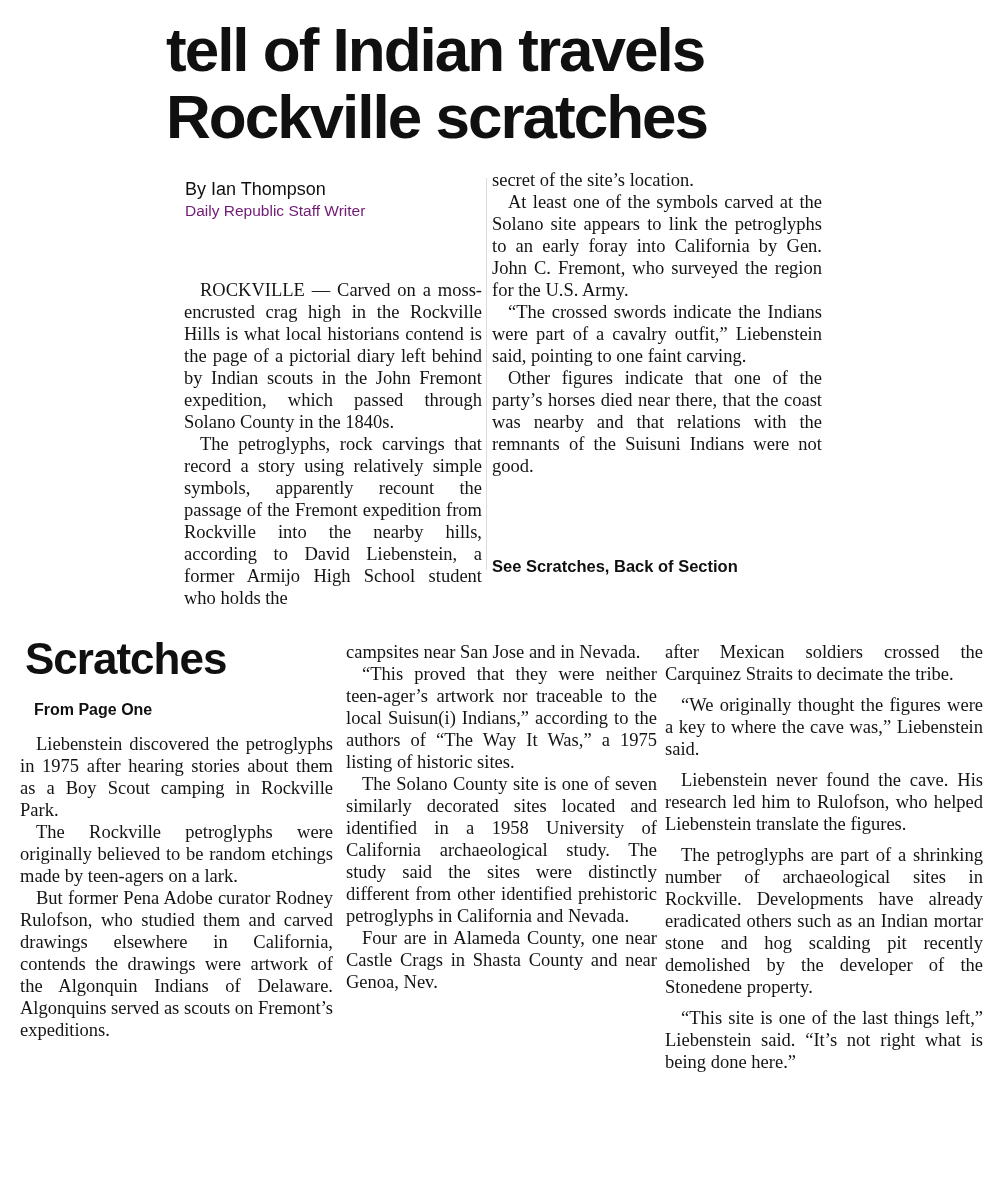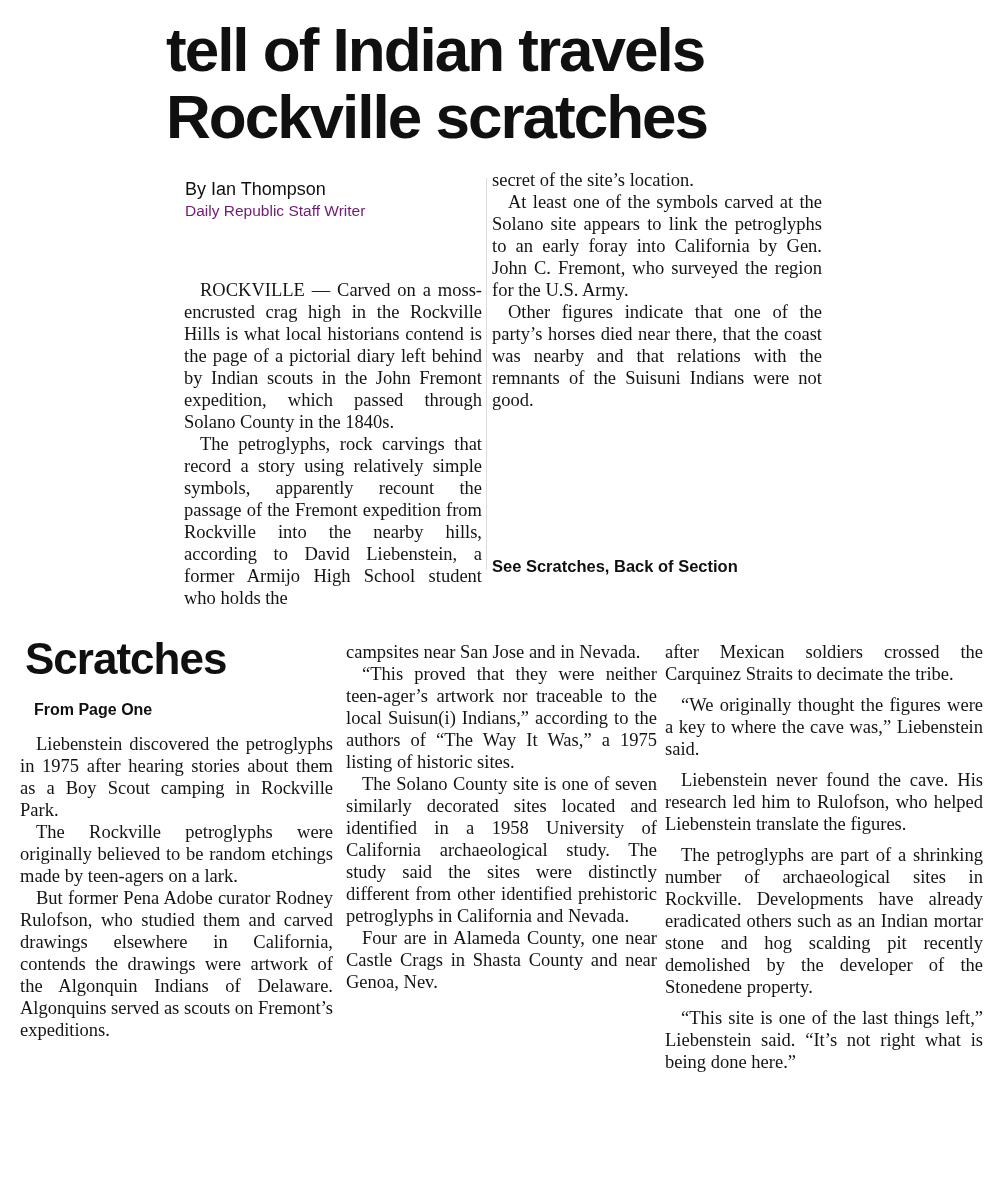--- a/index.html
+++ b/index.html
@@ -111,20 +111,21 @@
   <div class="rule rule-top"></div>
 
   <div class="col top-col1">
       <p class="para">ROCKVILLE — Carved on a moss-encrusted crag high in the Rockville Hills is what local historians contend is the page of a pictorial diary left behind by Indian scouts in the John Fremont expedition, which passed through Solano County in the 1840s.</p>
       <p class="para">The petroglyphs, rock carvings that record a story using relatively simple symbols, apparently recount the passage of the Fremont expedition from Rockville into the nearby hills, according to David Liebenstein, a former Armijo High School student who holds the</p>
     </div>
 
   <div class="col top-col2 continuation">
       <p class="para">secret of the site’s location.</p>
       <p class="para">At least one of the symbols carved at the Solano site appears to link the petroglyphs to an early foray into California by Gen. John C. Fremont, who surveyed the region for the U.S. Army.</p>
+      <p class="para">“The crossed swords indicate the Indians were part of a cavalry outfit,” Liebenstein said, pointing to one faint carving.</p>
       <p class="para">Other figures indicate that one of the party’s horses died near there, that the coast was nearby and that relations with the remnants of the Suisuni Indians were not good.</p>
     </div>
 
   <div class="see-note">See Scratches, Back of Section</div>
 
   <div class="jump-headline">Scratches</div>
 
   <div class="kicker">From Page One</div>
 
   <div class="col bot-col1">

